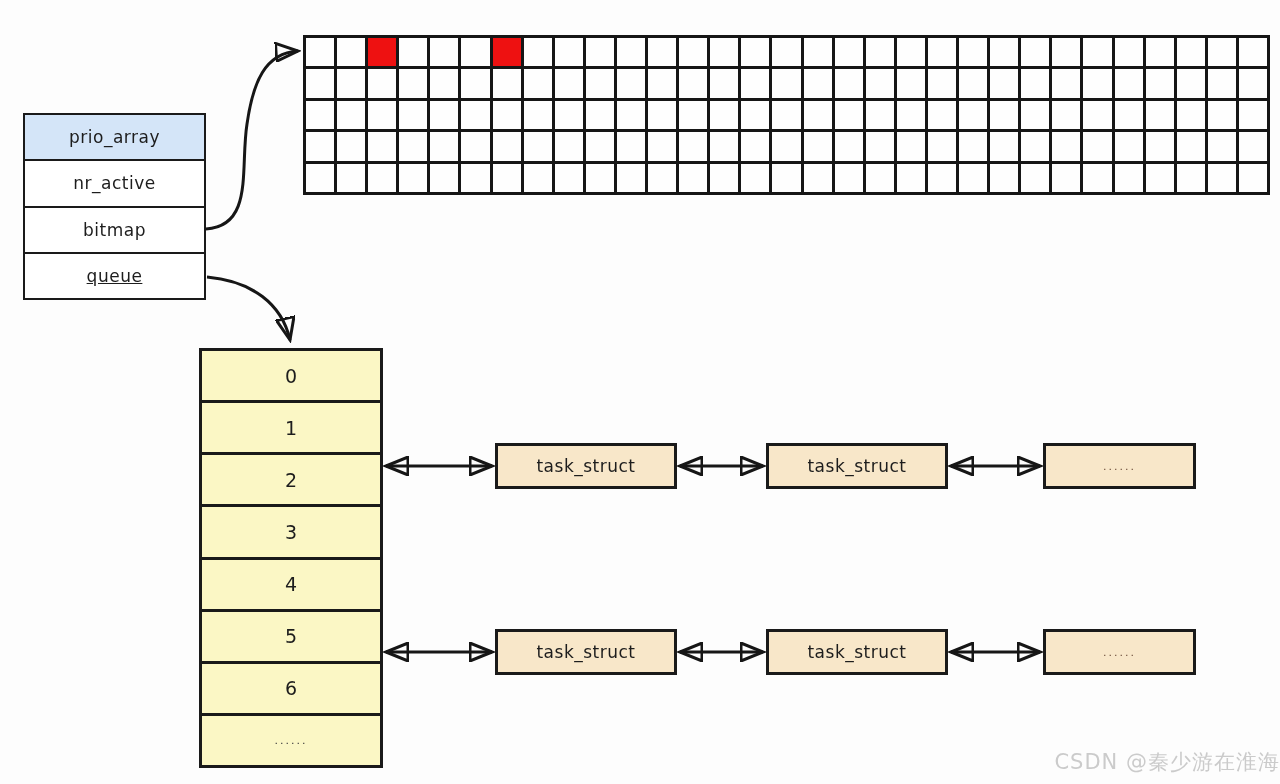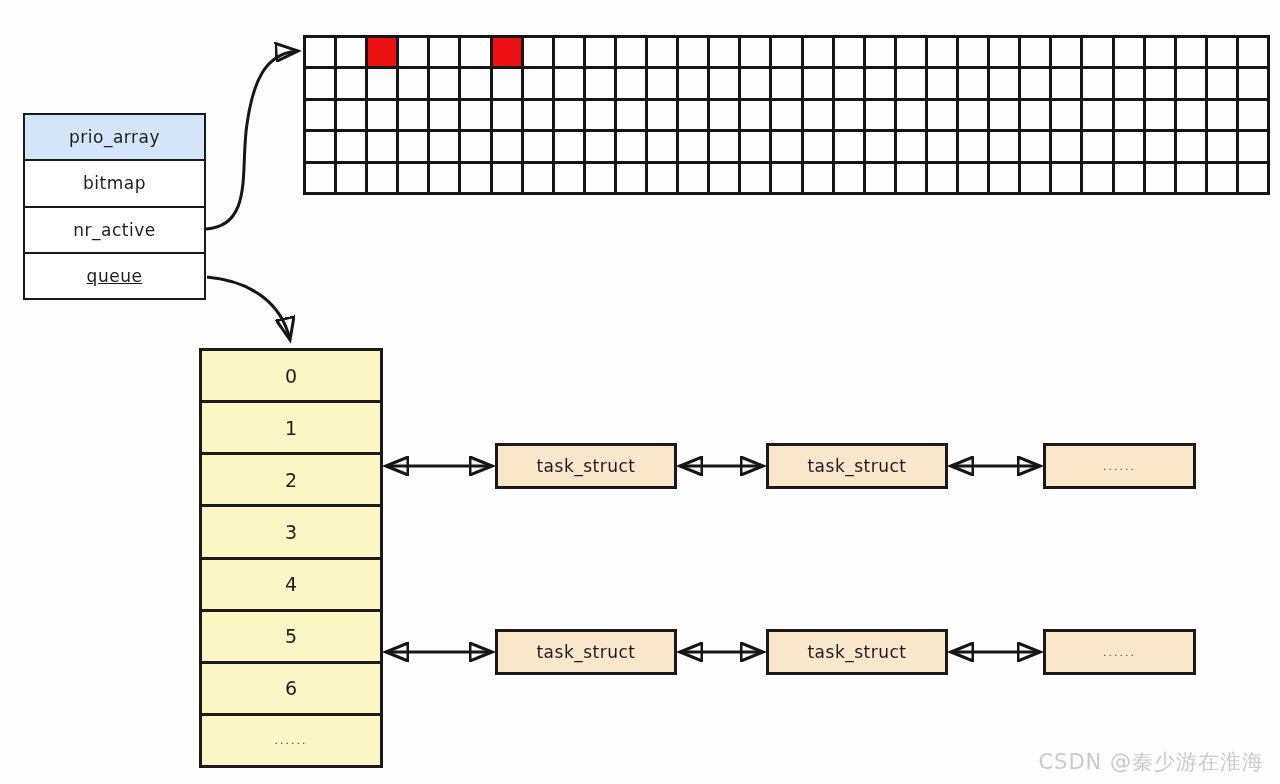--- a/index.html
+++ b/index.html
@@ -102,35 +102,35 @@
     pointer-events: none;
   }
   .arrows path {
     stroke: #161616;
     stroke-width: 3;
     fill: none;
   }
 
   .watermark {
     position: absolute;
-    right: 16px; bottom: 8px;
+    right: 0; bottom: 8px;
     font-size: 21px;
     letter-spacing: 1px;
     color: #cbcbcb;
   }
 </style>
 </head>
 <body>
 
 <div id="canvas">
 
   <div class="struct-box">
       <div class="struct-row hl">prio_array</div>
+      <div class="struct-row">nr_active</div>
       <div class="struct-row">bitmap</div>
-      <div class="struct-row">nr_active</div>
       <div class="struct-row">queue</div>
     </div>
 
   <div class="bitmap-grid" style="grid-template-columns: repeat(31, 1fr); grid-template-rows: repeat(5, 1fr);">
       <div class="bit-cell"></div>
       <div class="bit-cell"></div>
       <div class="bit-cell set"></div>
       <div class="bit-cell"></div>
       <div class="bit-cell"></div>
       <div class="bit-cell"></div>

